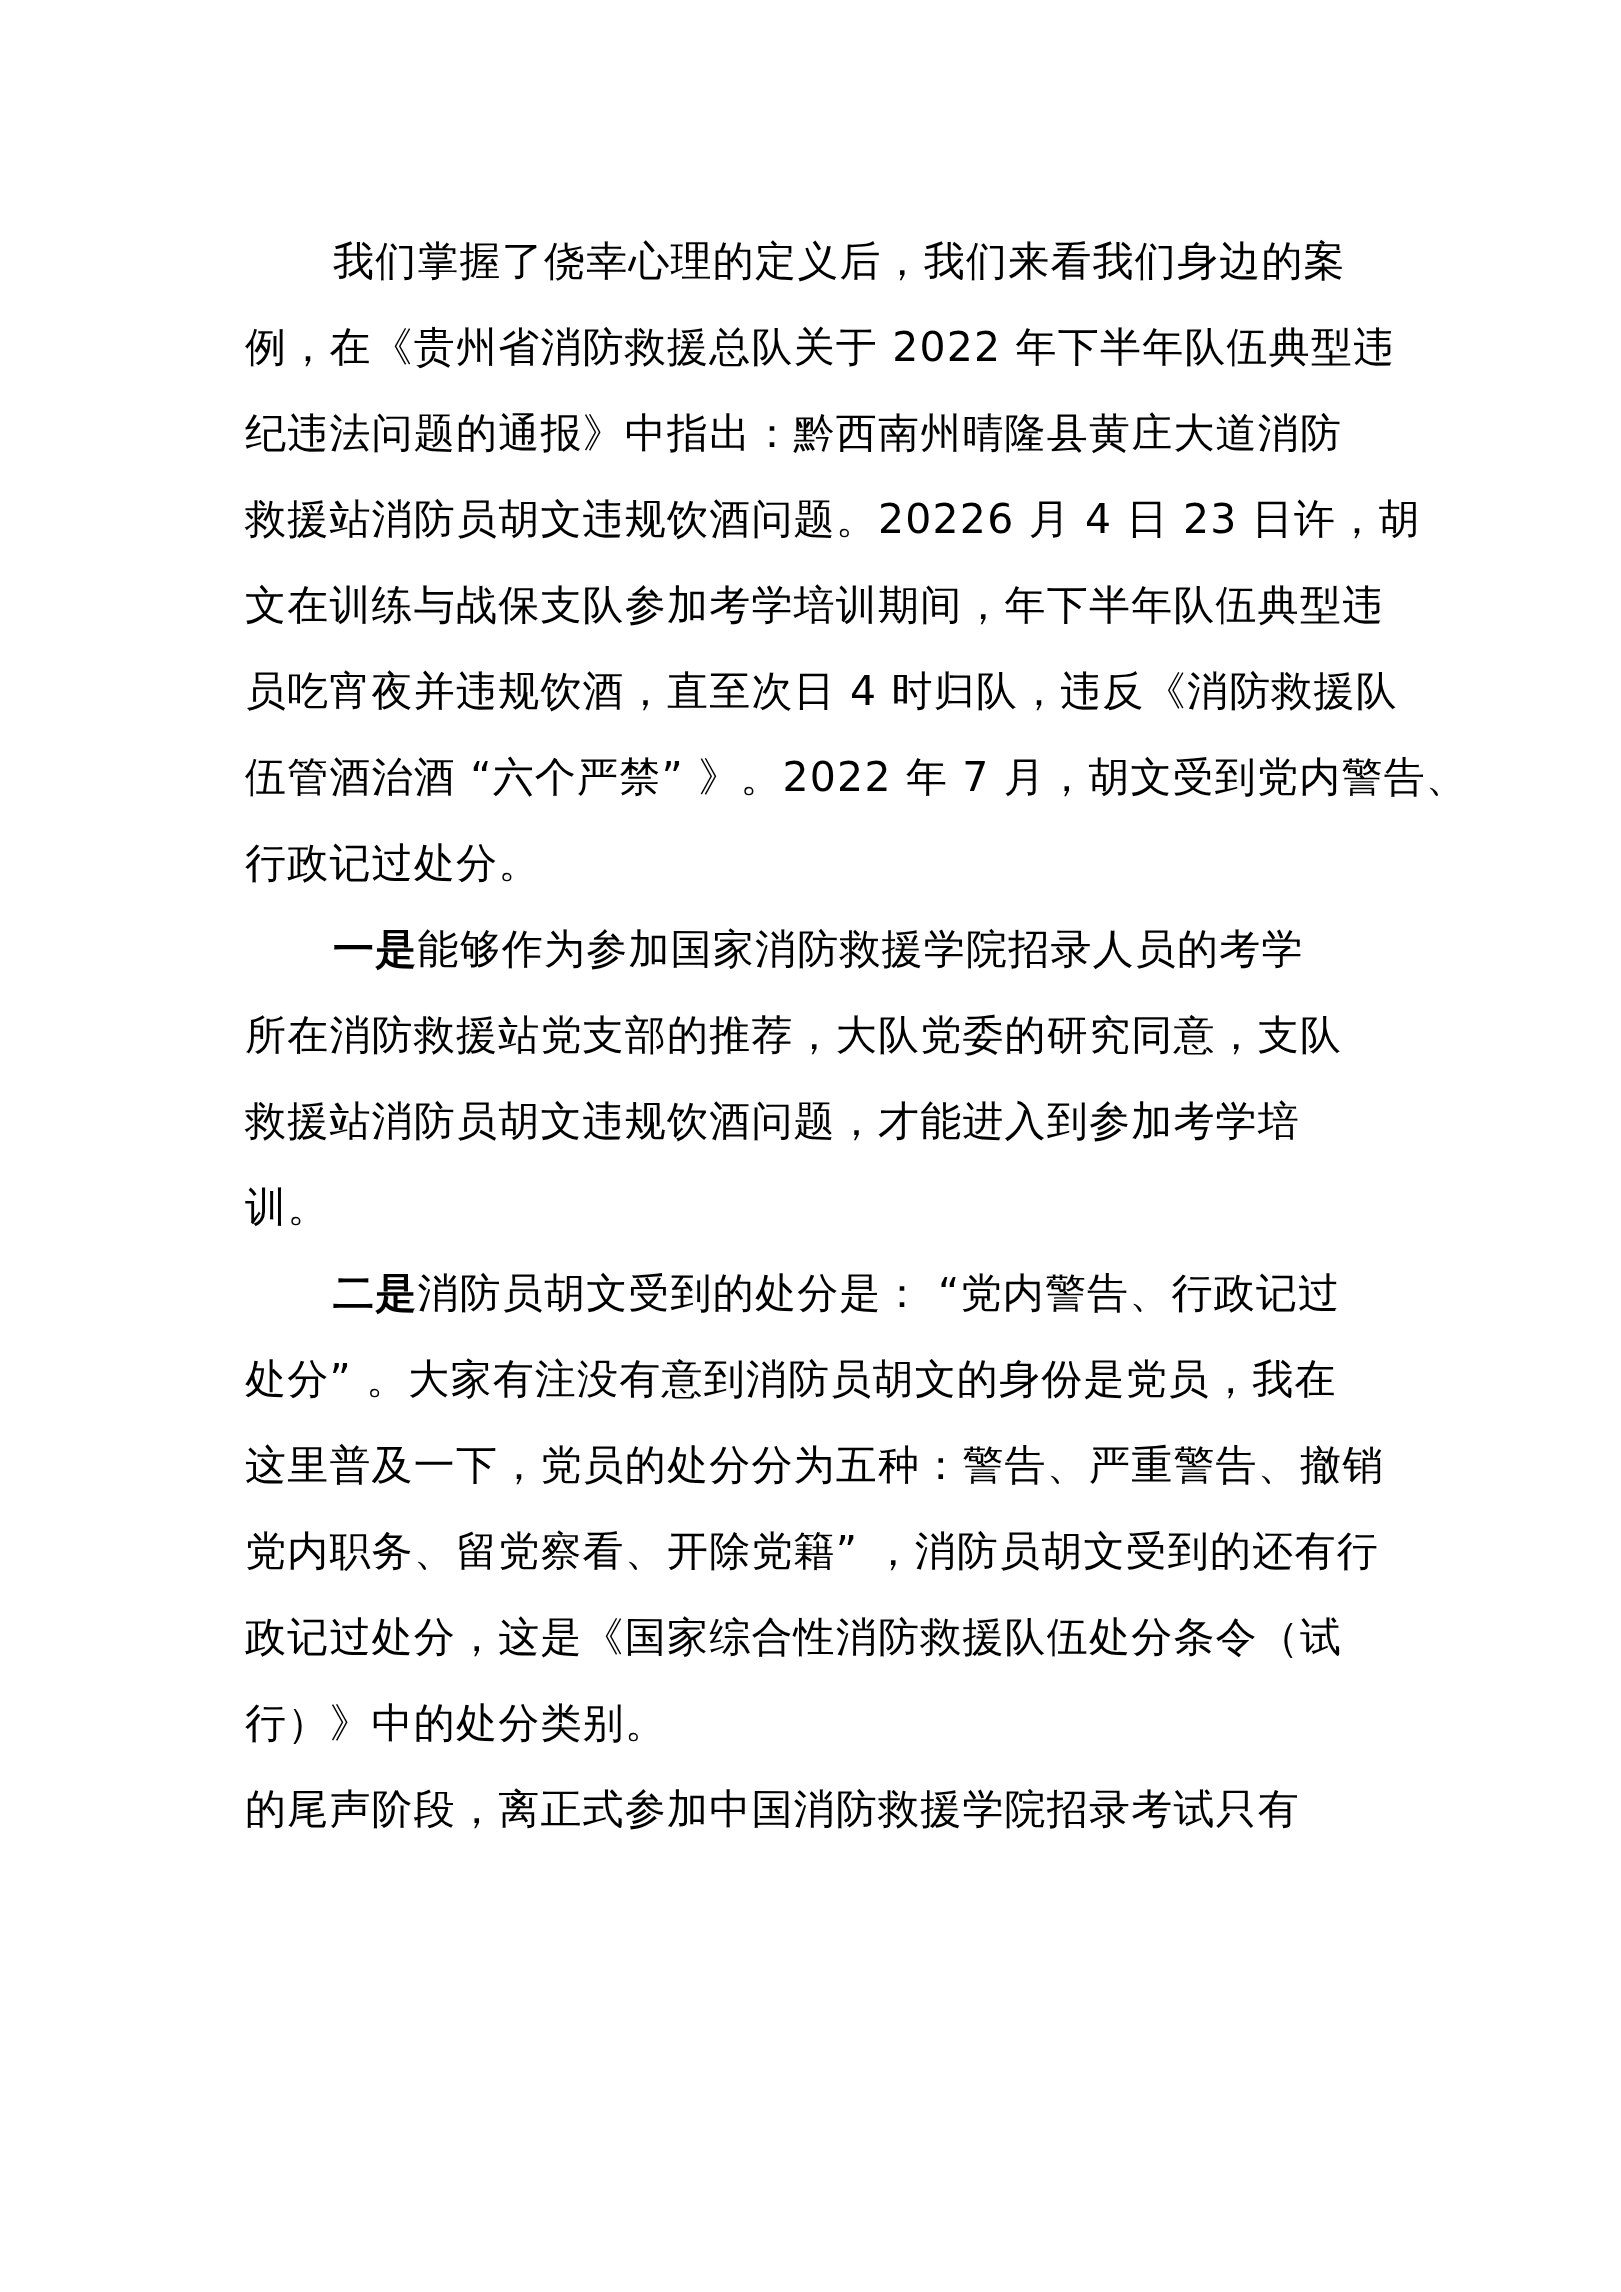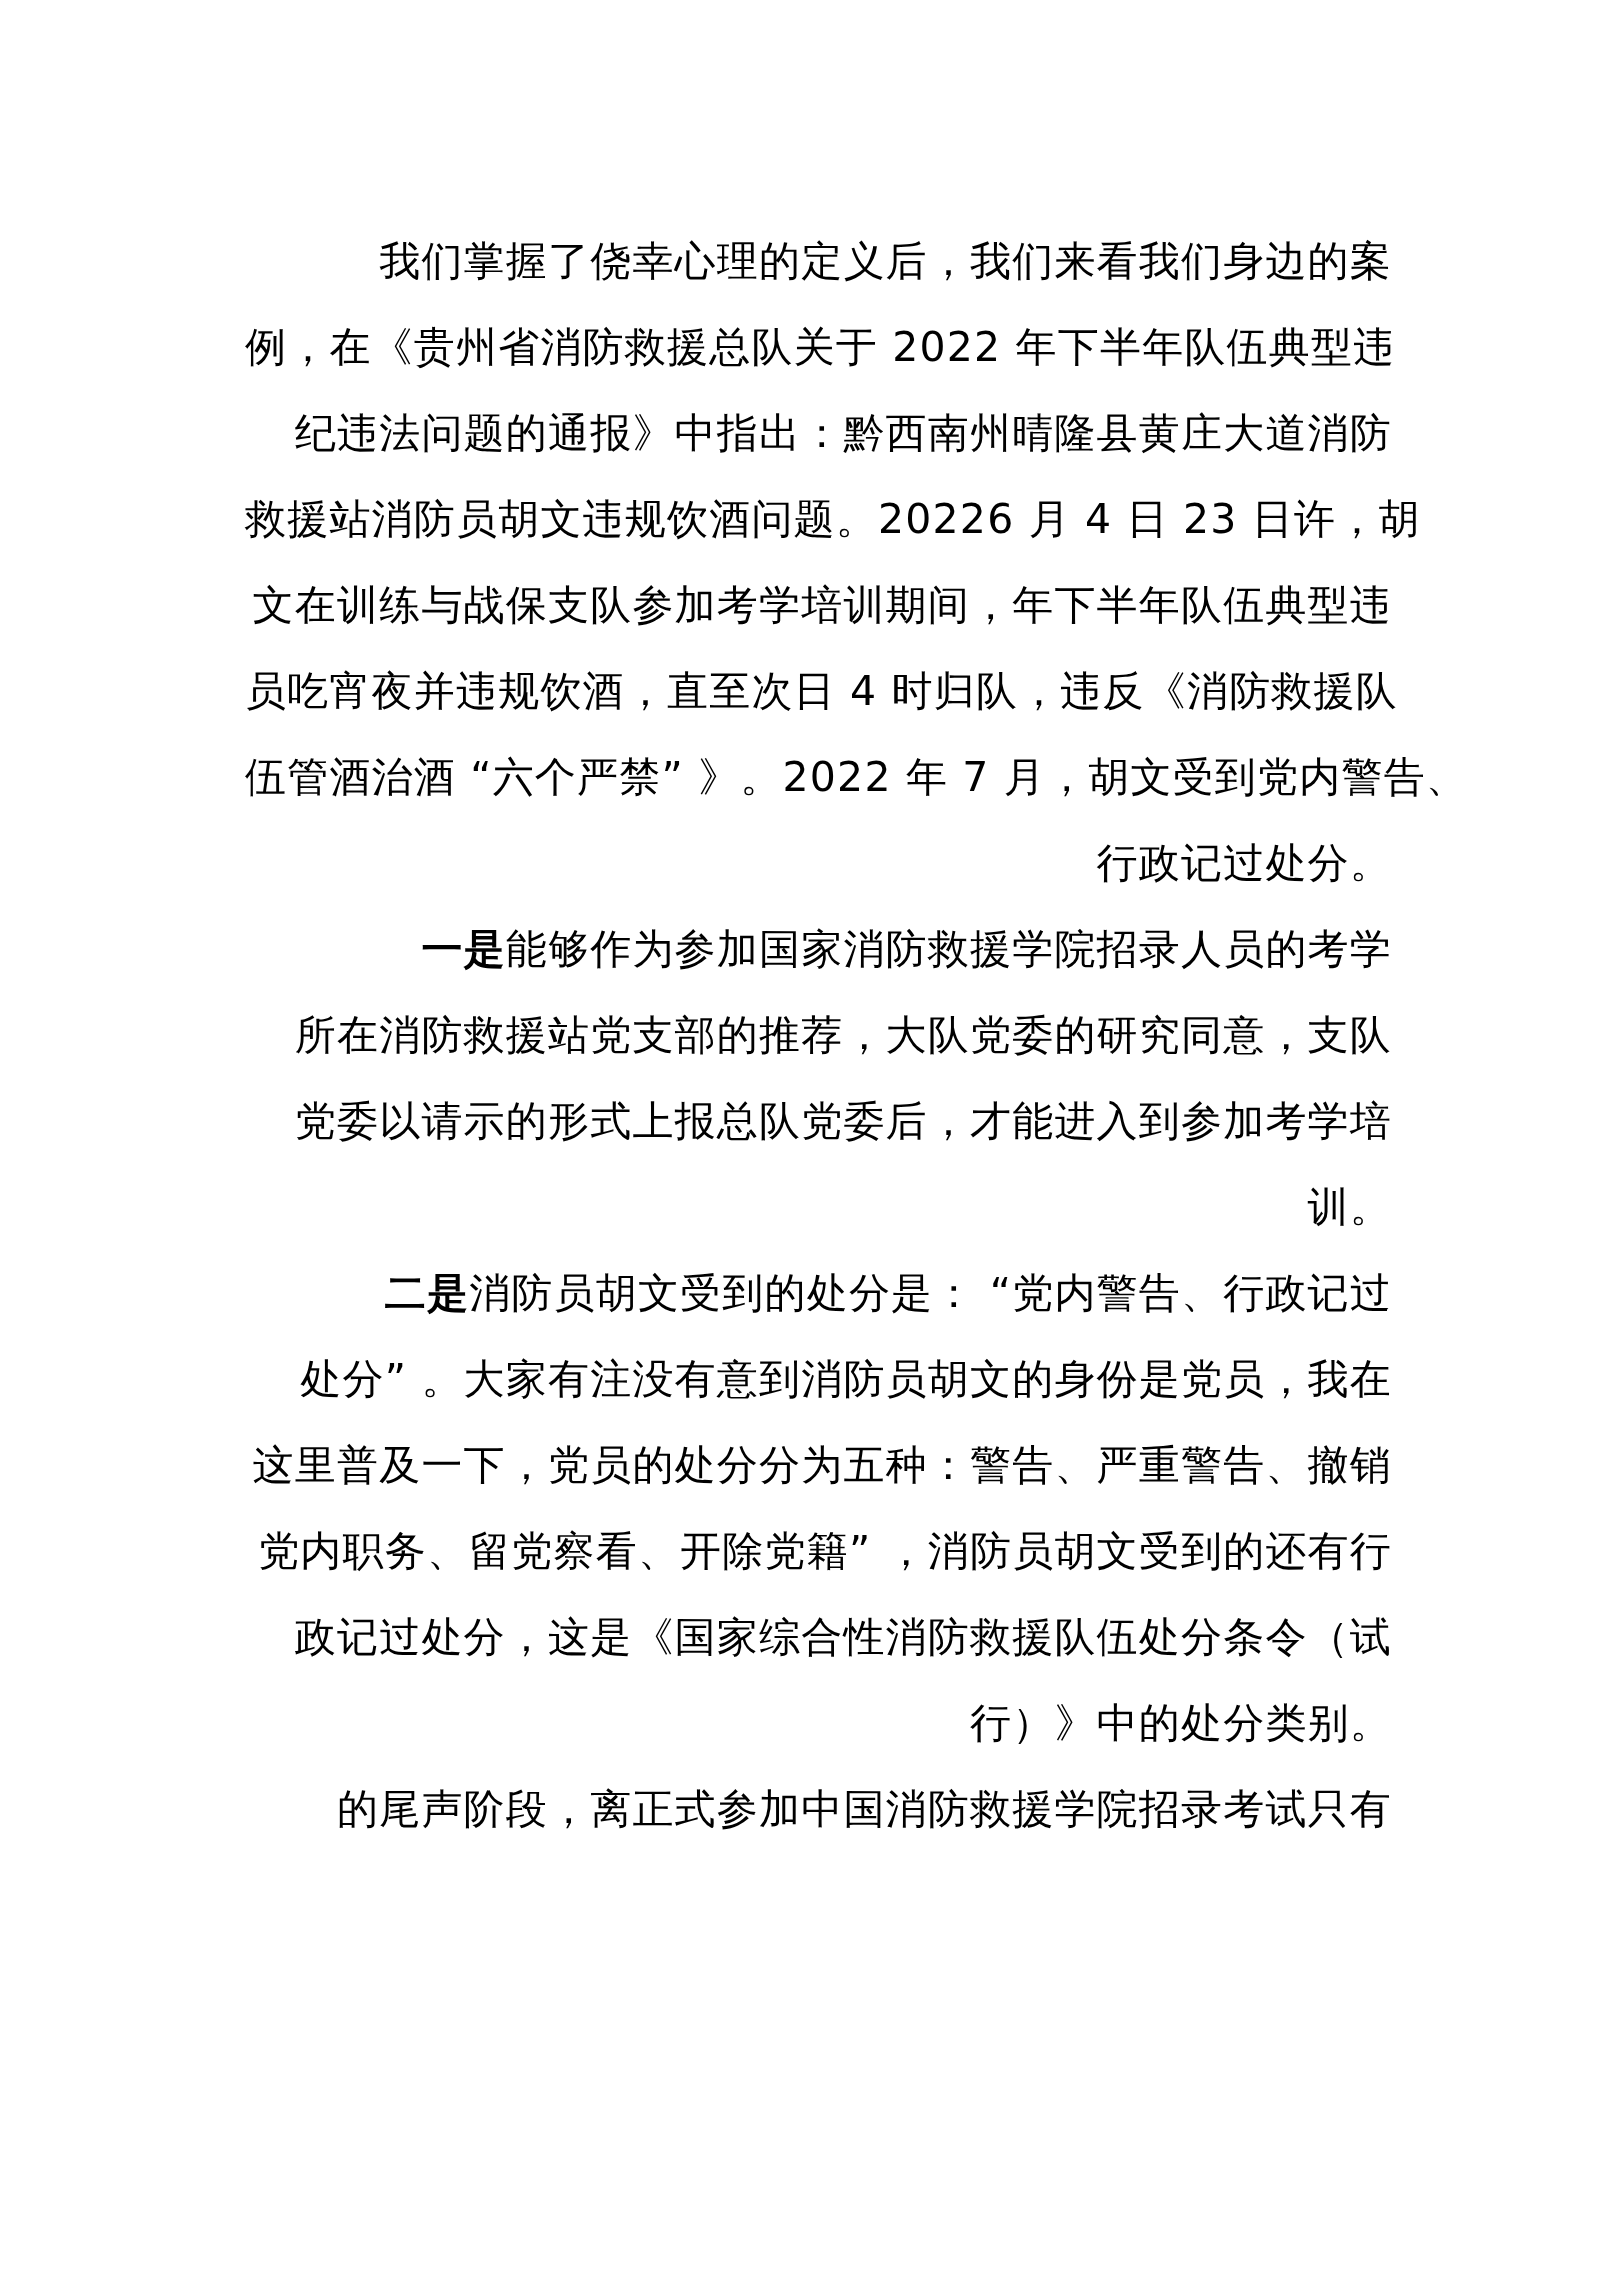--- a/index.html
+++ b/index.html
@@ -13,21 +13,20 @@
     position: relative;
     overflow: hidden;
     font-family: "DejaVu Sans", "Liberation Sans", sans-serif;
     color: #000000;
   }
   .page {
     position: absolute;
     left: 245px;
     top: 218px;
     width: 1147px;
-    text-align: right;
   }
   .line {
     height: 86px;
     line-height: 86px;
     font-size: 41px;
     white-space: nowrap;
     letter-spacing: 1.2px;
   }
   .indent {
     padding-left: 88px;
@@ -49,21 +48,21 @@
     <div class="line">文在训练与战保支队参加考学培训期间，年下半年队伍典型违</div>
     <div class="line">员吃宵夜并违规饮酒，直至次日 4 时归队，违反《消防救援队</div>
     <div class="line">伍管酒治酒 “六个严禁” 》。2022 年 7 月，胡文受到党内警告、</div>
     <div class="line">行政记过处分。</div>
   </div>
 
 
   <div>
     <div class="line indent"><span class="lead">一是</span><span>能够作为参加国家消防救援学院招录人员的考学</span></div>
     <div class="line">所在消防救援站党支部的推荐，大队党委的研究同意，支队</div>
-    <div class="line">党委以请示的形式上报总队党委后，才能进入到参加考学培</div>
+    <div class="line">救援站消防员胡文违规饮酒问题，才能进入到参加考学培</div>
     <div class="line">训。</div>
   </div>
 
   <div>
     <div class="line indent"><span class="lead">二是</span><span>消防员胡文受到的处分是： “党内警告、行政记过</span></div>
     <div class="line">处分” 。大家有注没有意到消防员胡文的身份是党员，我在</div>
     <div class="line">这里普及一下，党员的处分分为五种：警告、严重警告、撤销</div>
     <div class="line">党内职务、留党察看、开除党籍” ，消防员胡文受到的还有行</div>
     <div class="line">政记过处分，这是《国家综合性消防救援队伍处分条令（试</div>
     <div class="line">行）》中的处分类别。</div>

